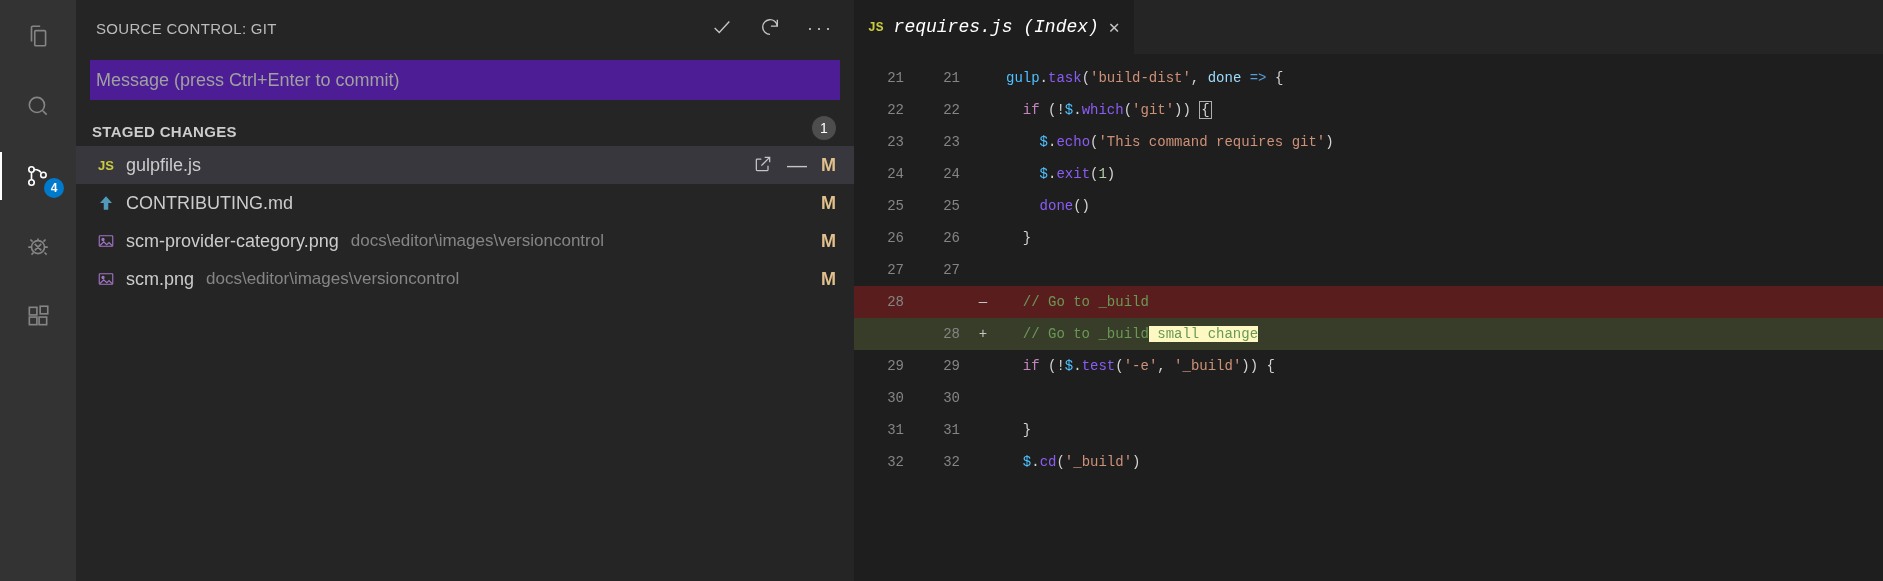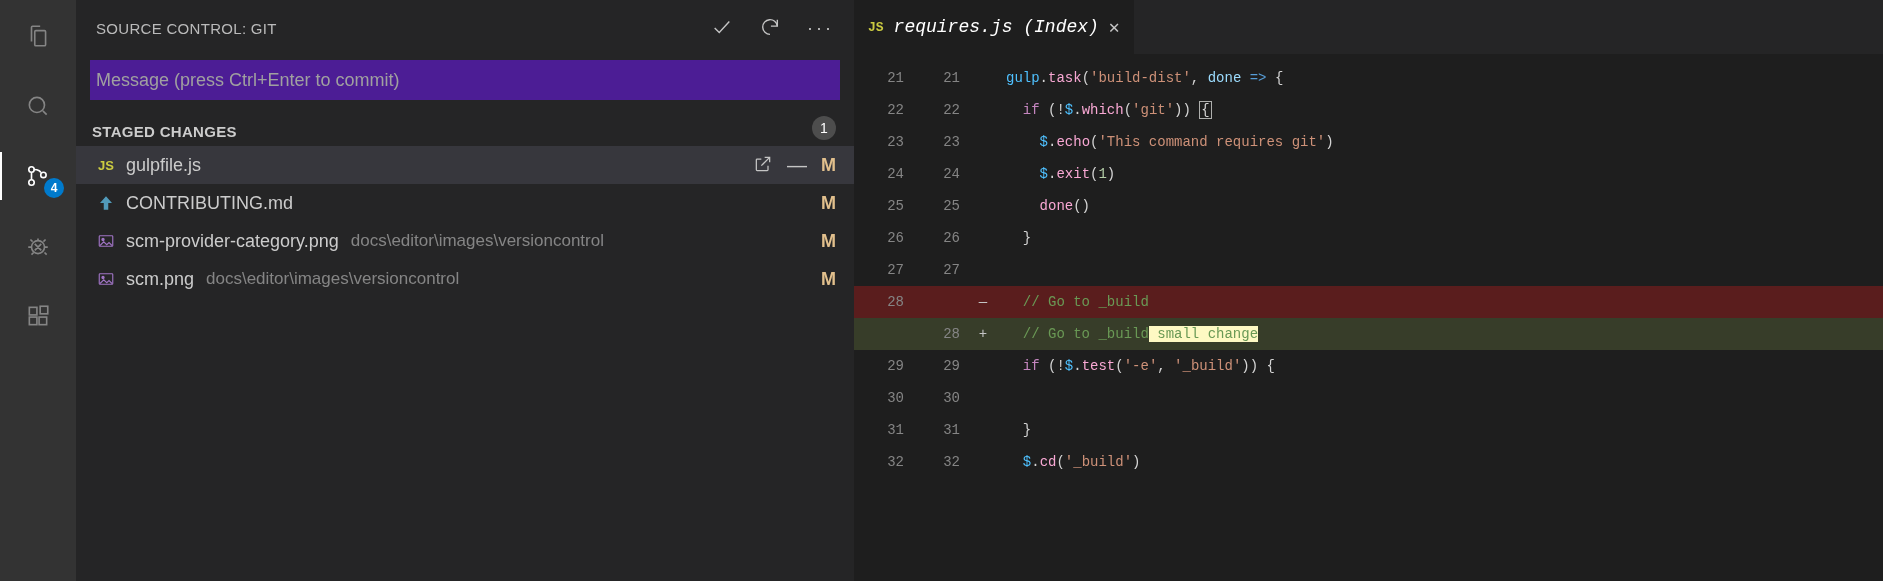--- a/index.html
+++ b/index.html
@@ -108,21 +108,21 @@
 .marker { width: 34px; text-align:center; color:#c5c5c5; }
 .code { padding-left: 6px; color:#d4d4d4; position:relative; }
 .line-del { background: #5a1d1d; }
 .line-del .code { color:#6a9955; }
 .line-add { background: #373d29; }
 .line-add .code { color:#6a9955; }
 .hl-word { background:#fef9c3; }
 .cursor-box { border:1px solid #aeafad; padding:0 1px; }
 
 .tok-obj { color:#4fc1ff; }
-.tok-fn  { color:#f9a8d4; }
+.tok-fn  { color:#8b5cf6; }
 .tok-str { color:#ce9178; }
 .tok-kw  { color:#c586c0; }
 .tok-var { color:#9cdcfe; }
 .tok-pun { color:#d4d4d4; }
 .tok-cmt { color:#6a9955; }
 .tok-num { color:#b5cea8; }
 .tok-arr { color:#569cd6; }
 
 .svg-ico { width:26px; height:26px; }
 </style>

